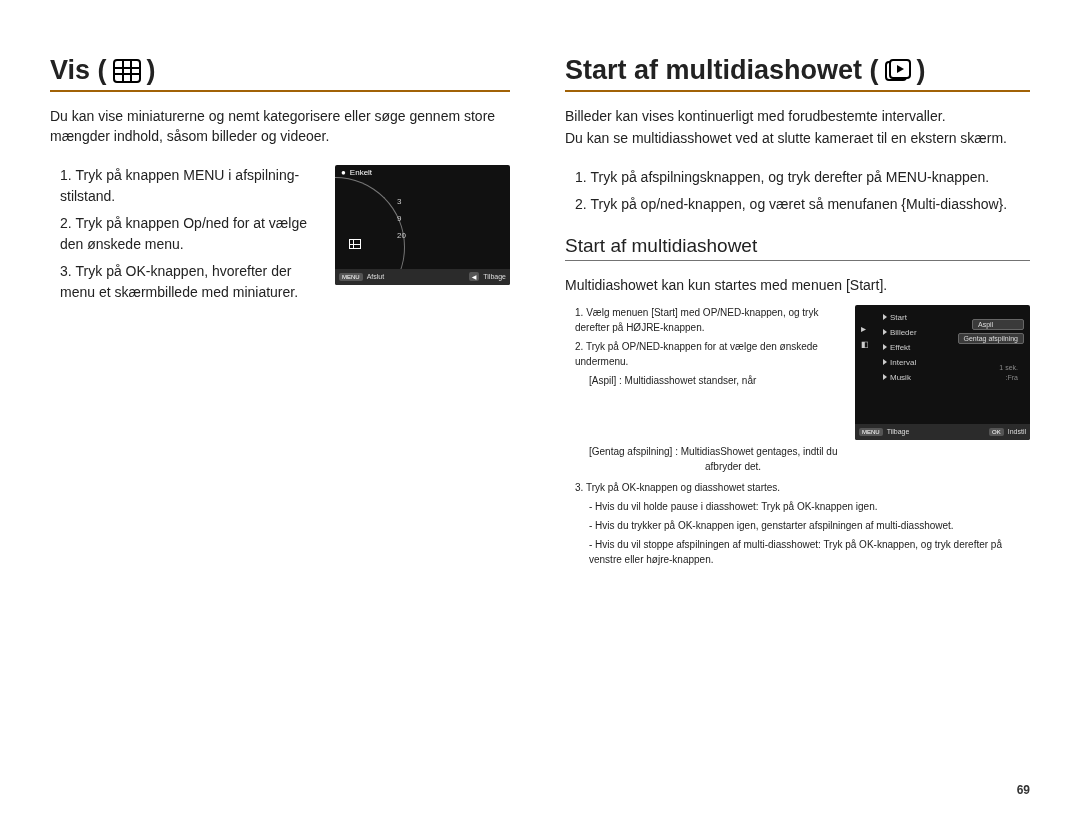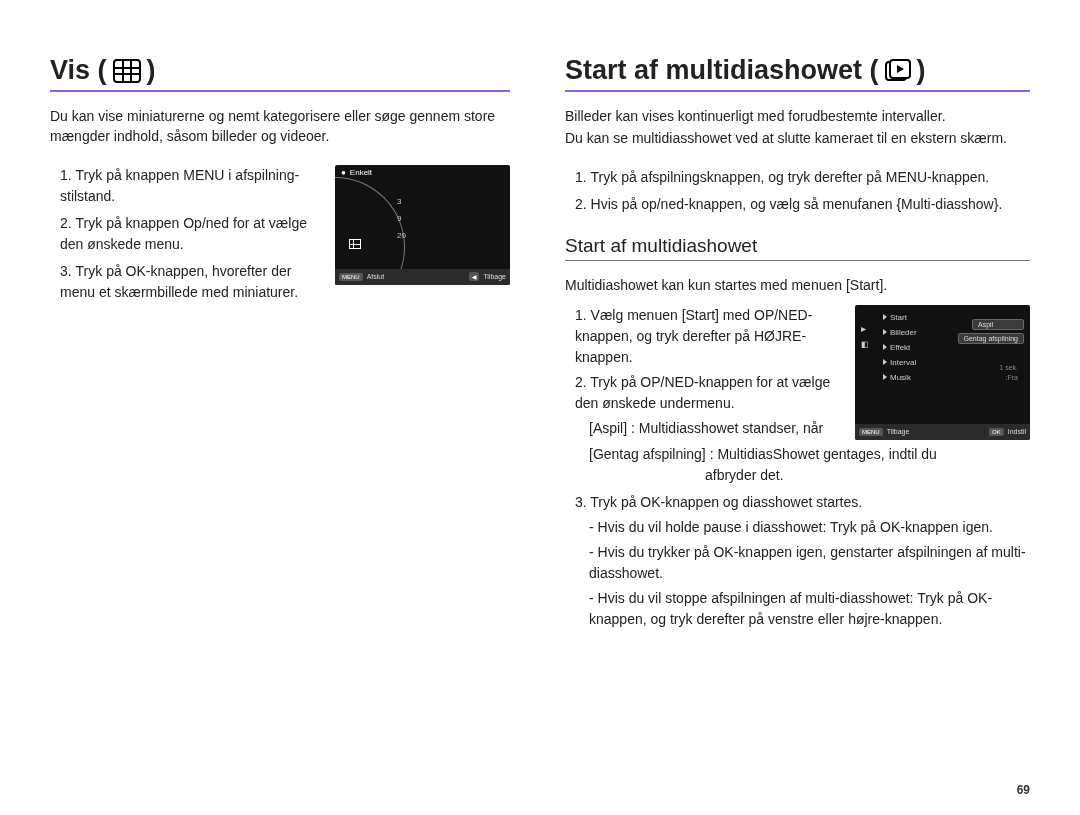--- a/index.html
+++ b/index.html
@@ -17,21 +17,21 @@
   .column { flex: 1; }
   .col-left { max-width: 460px; }
   .col-right { max-width: 480px; }
 
   .h1 {
     font-size: 27px;
     font-weight: bold;
     display: flex;
     align-items: center;
     gap: 6px;
-    border-bottom: 2px solid #8b5cf6;
+    border-bottom: 2px solid #a16207;
     padding-bottom: 4px;
     margin-bottom: 14px;
   }
   .h1 .icon { display: inline-flex; align-items: center; }
 
   .intro {
     font-size: 14px;
     line-height: 1.45;
     margin-bottom: 18px;
   }
@@ -134,21 +134,21 @@
   .h2 {
     font-size: 19px;
     font-weight: 400;
     border-bottom: 1px solid #737373;
     padding-bottom: 3px;
     margin-top: 20px;
     margin-bottom: 14px;
   }
 
   .body-text {
-    font-size: 14px;
+    font-size: 10px;
     line-height: 1.5;
     padding-left: 10px;
   }
   .body-text .ind1 { padding-left: 14px; display: block; }
   .body-text .ind2 { padding-left: 70px; display: block; }
   .body-text .ind3 { padding-left: 130px; display: block; }
 
   .screenshot2 {
     background: #111;
     width: 175px;
@@ -302,21 +302,21 @@
       </svg>
     </span>
     <span>)</span>
   </h1>
 
   <p class="intro" style="margin-bottom:2px">Billeder kan vises kontinuerligt med forudbestemte intervaller.</p>
   <p class="intro">Du kan se multidiasshowet ved at slutte kameraet til en ekstern skærm.</p>
 
   <ol class="steps">
     <li>Tryk på afspilningsknappen, og tryk derefter på MENU-knappen.</li>
-    <li>Hvis på op/ned-knappen, og vælg så menufanen {Multi-diasshow}.</li>
+    <li>Tryk på op/ned-knappen, og været så menufanen {Multi-diasshow}.</li>
   </ol>
 
   <h2 class="h2">Start af multidiashowet</h2>
 
   <p class="intro" style="margin-bottom:10px">Multidiashowet kan kun startes med menuen [Start].</p>
 
   <div class="row-with-figure">
     <div class="body-text" style="flex:1">
       <div>1. <span>Vælg menuen [Start] med OP/NED-knappen, og tryk derefter på HØJRE-knappen.</span></div>
       <div style="margin-top:4px">2. <span>Tryk på OP/NED-knappen for at vælge den ønskede undermenu.</span></div>

